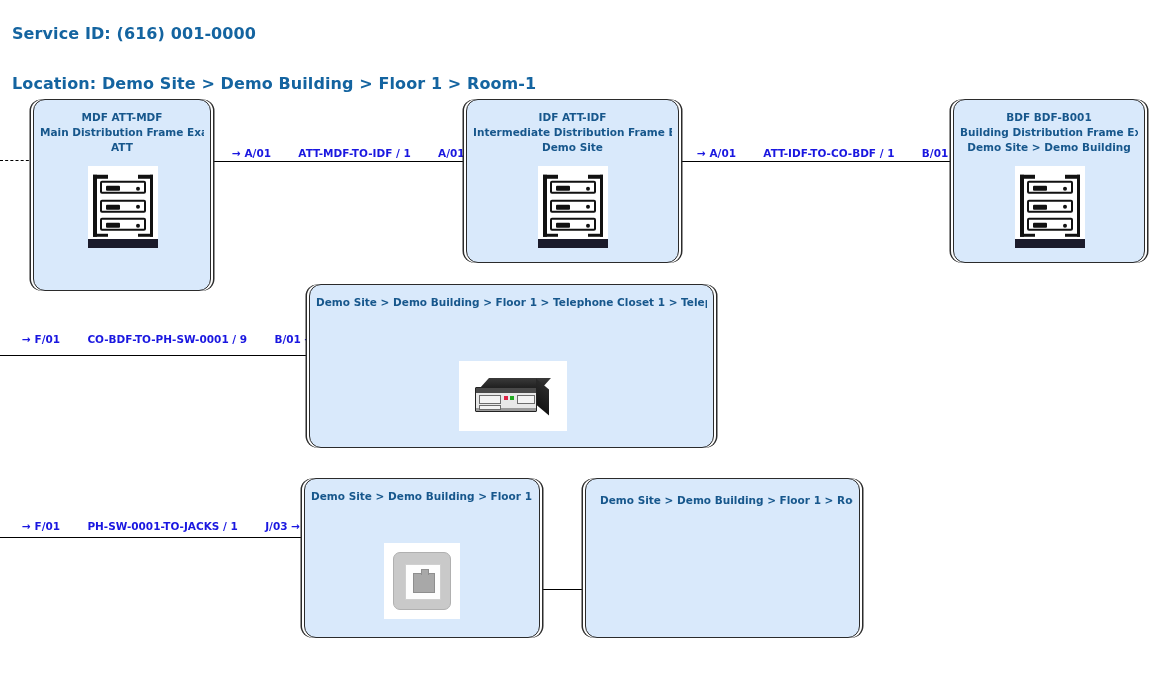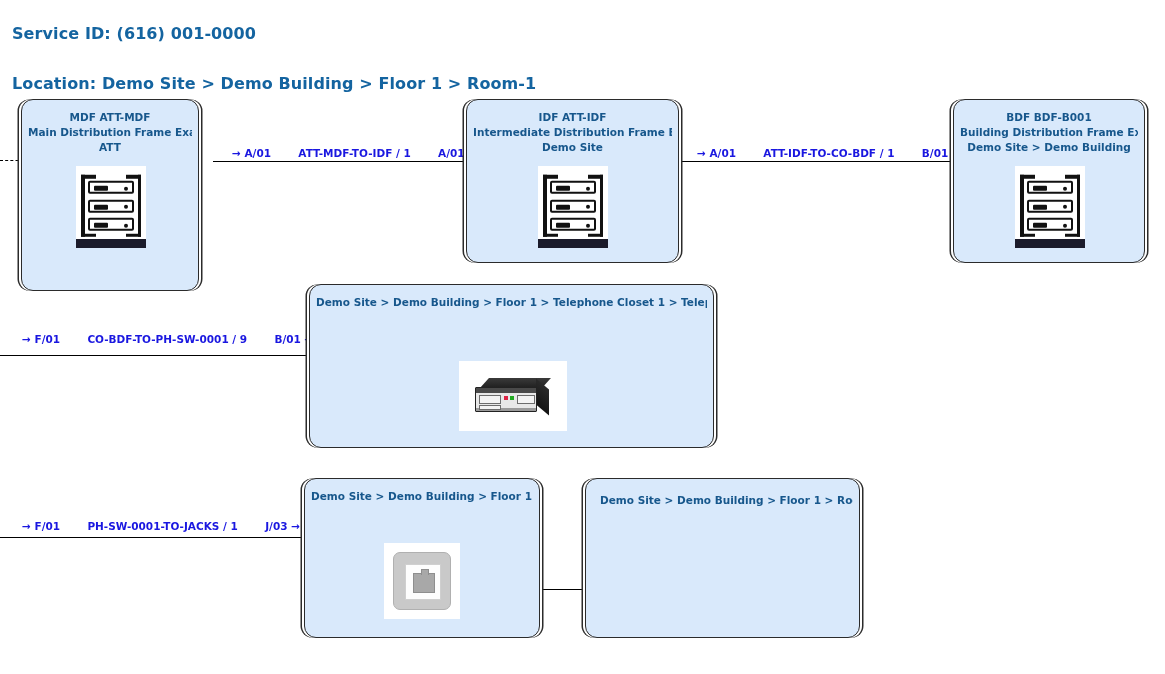--- a/index.html
+++ b/index.html
@@ -130,21 +130,21 @@
 </div>
 
 <div class="linklabel" style="left:697px;top:147px;">
   <span class="port">→ A/01</span>
   <span style="display:inline-block;width:20px;"></span>
   <span class="mid">ATT-IDF-TO-CO-BDF / 1</span>
   <span style="display:inline-block;width:20px;"></span>
   <span class="port">B/01 →</span>
 </div>
 
-<div class="node" style="left:21px;top:99px;width:178px;height:192px;">
+<div class="node" style="left:33px;top:99px;width:178px;height:192px;">
   <div class="txt">
     <div>MDF ATT-MDF</div>
     <div>Main Distribution Frame Example</div>
     <div>ATT</div>
   </div>
   <div class="imgbox" style="left:54px;top:66px;width:70px;height:82px;">
     <div class="rack" style="width:60px;height:62px;">
       <div class="rackcap" style="left:0;top:0;width:15px;height:3.5px;"></div>
       <div class="rackcap" style="right:0;top:0;width:15px;height:3.5px;"></div>
       <div class="rackcap" style="left:0;top:0;width:3.5px;height:62px;"></div>

